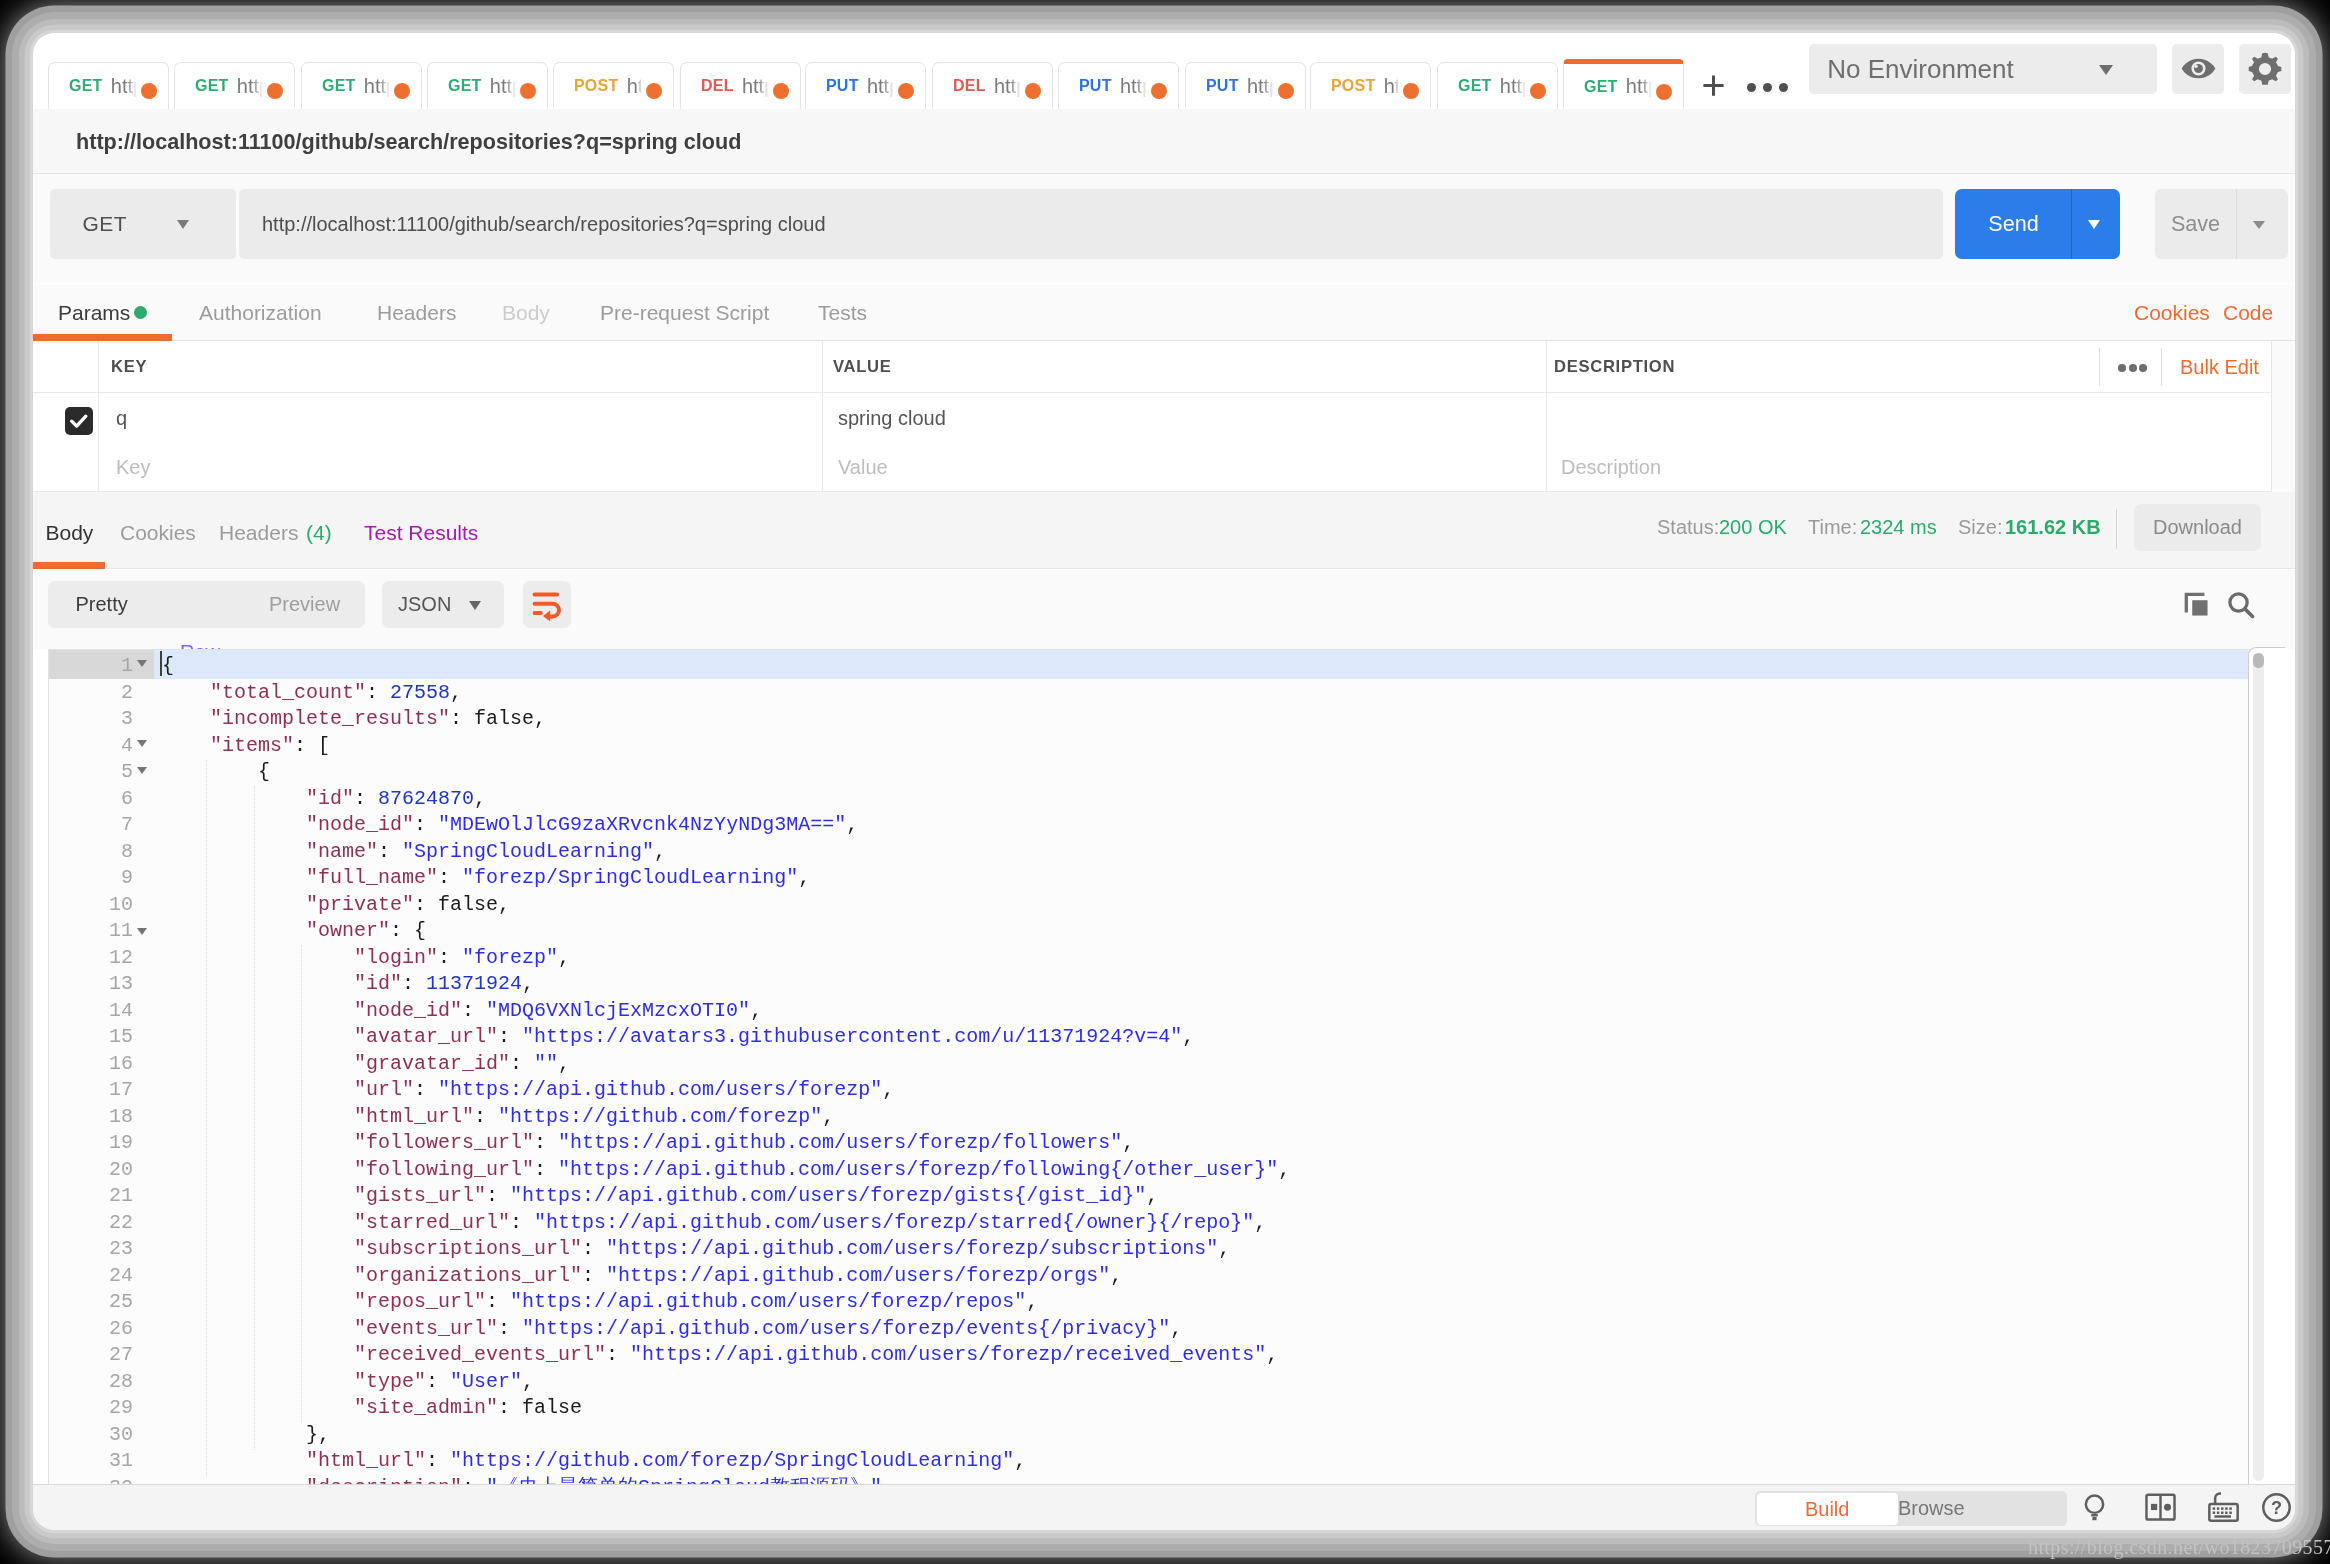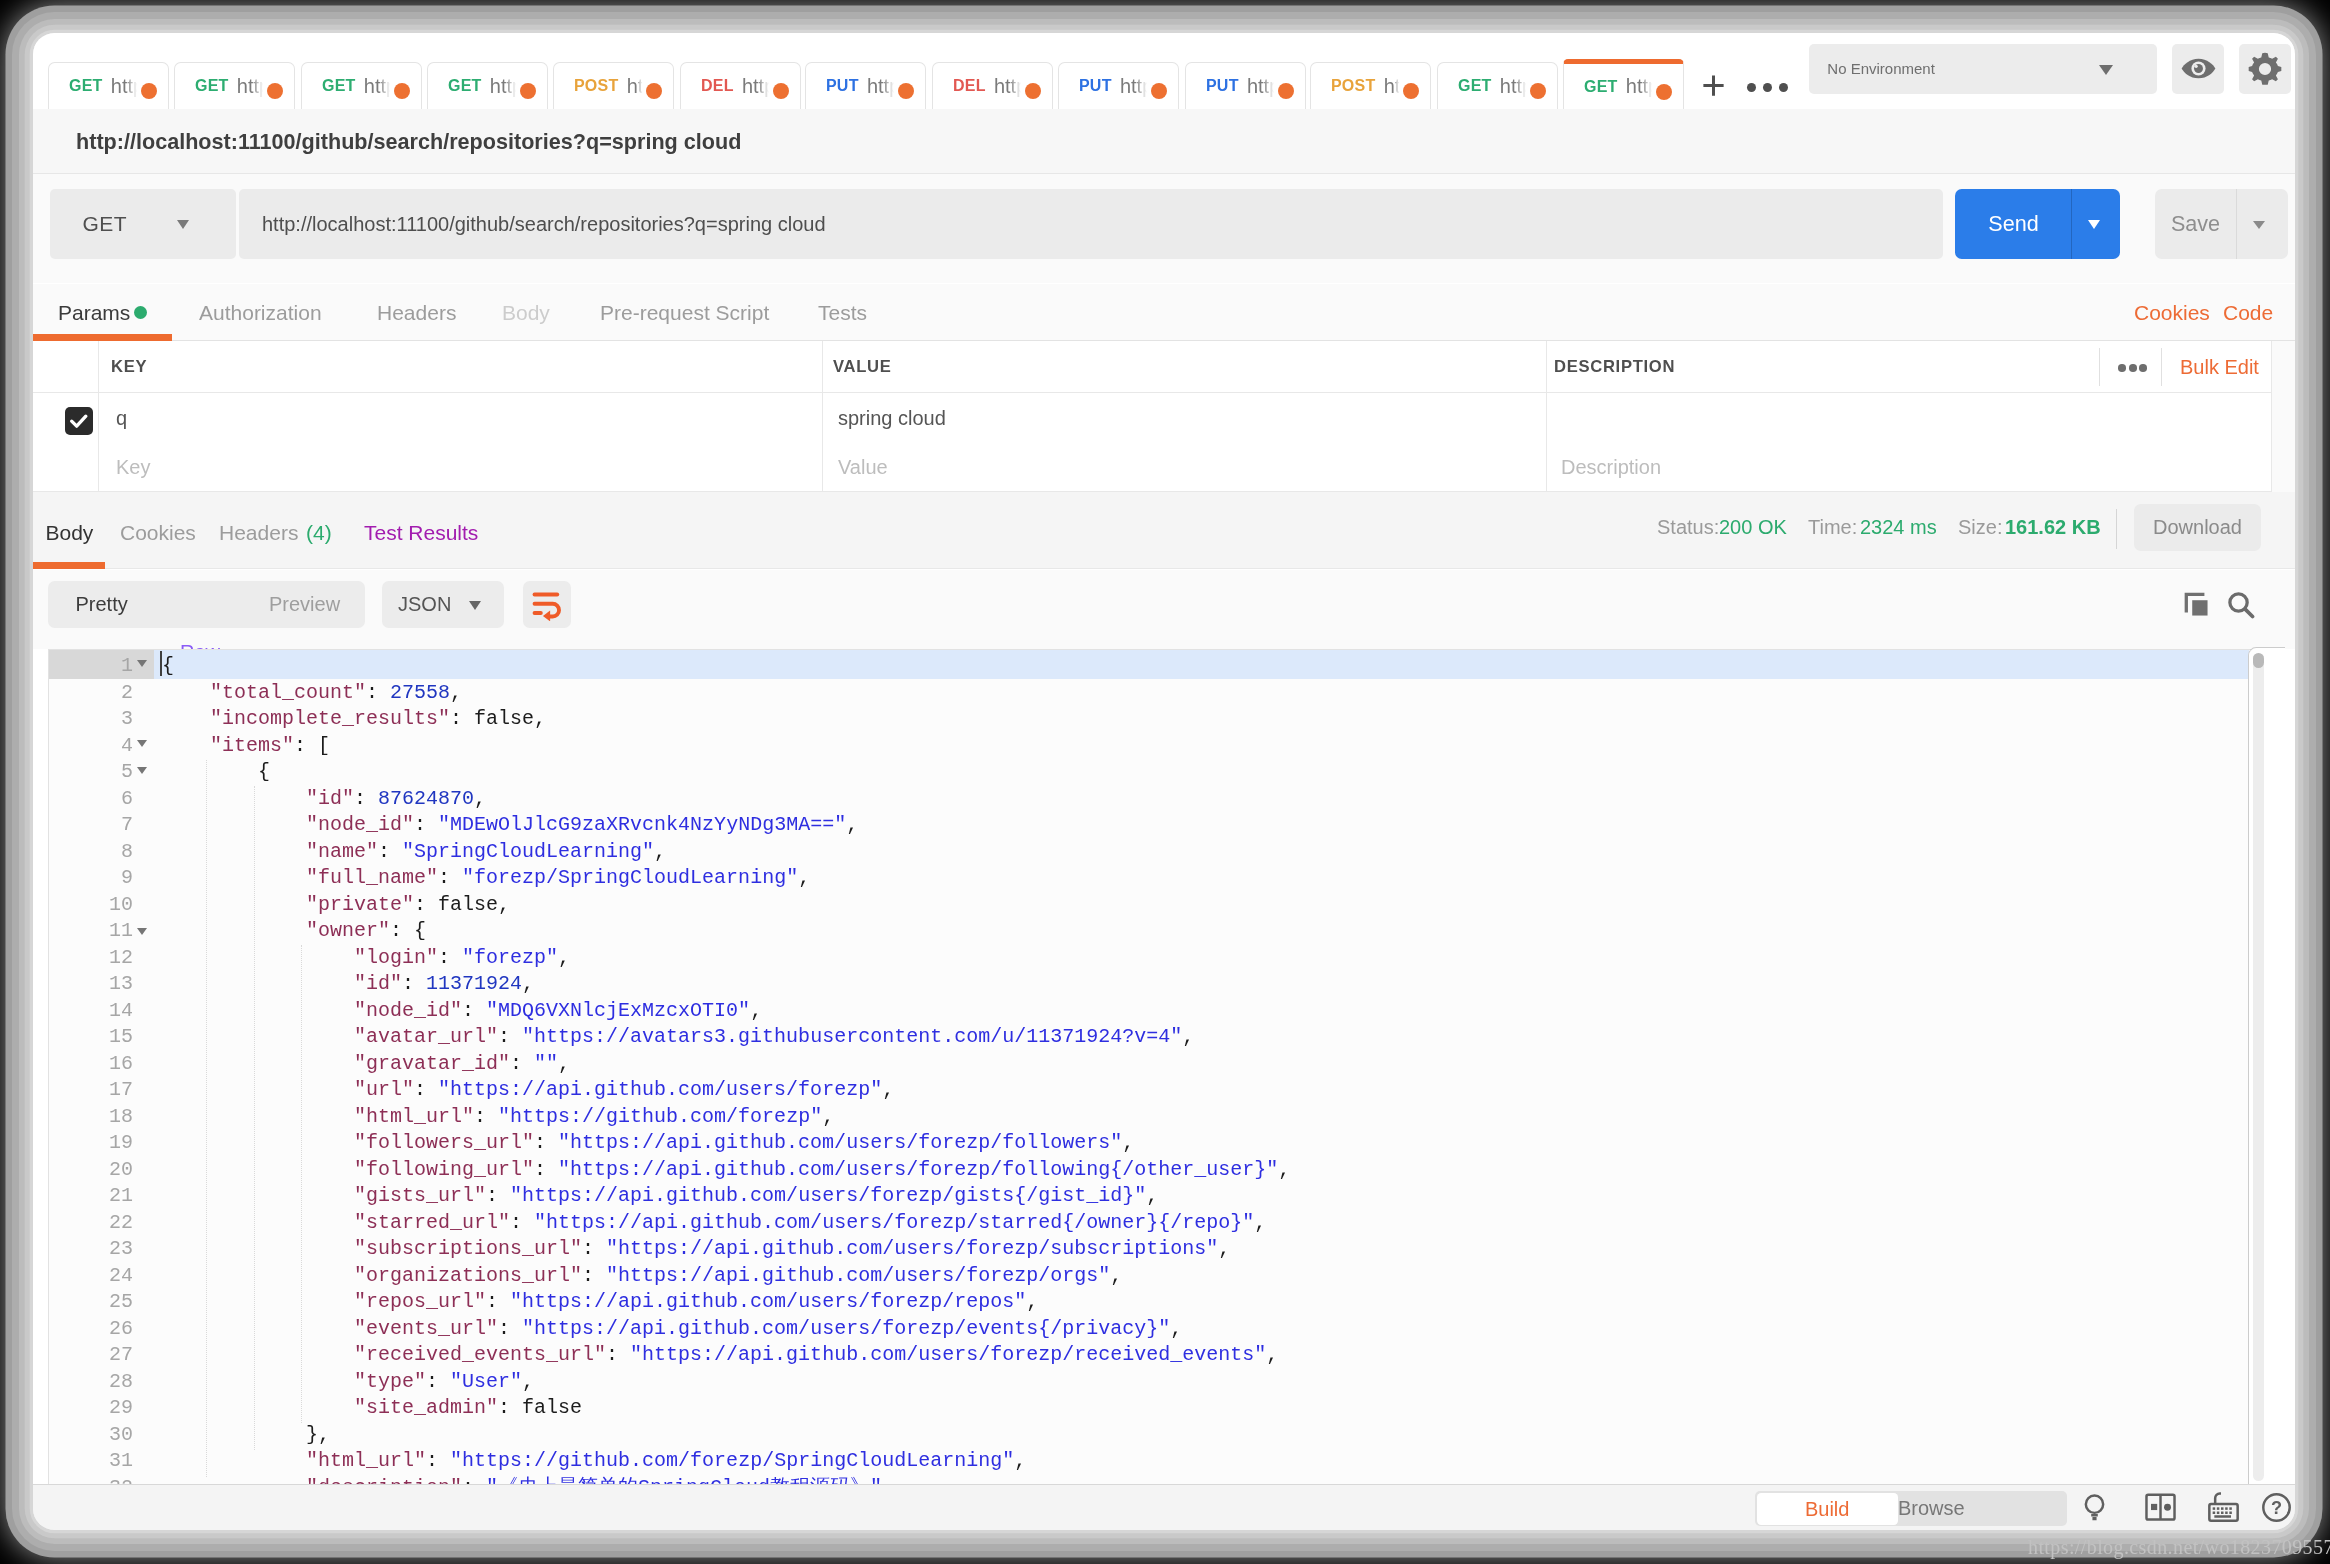--- a/index.html
+++ b/index.html
@@ -112,21 +112,21 @@
       <path d="M16 4 V28 M4 16 H28" stroke="#4f4f4f" stroke-width="3.6" fill="none"></path>
     </svg>
 
   <div class="abs" style="left:1714px;top:50px;width:47px;height:10px;">
     <div class="abs" style="left:0;top:0;width:9.2px;height:9.2px;border-radius:50%;background:#4f4f4f;"></div>
     <div class="abs" style="left:16px;top:0;width:9.2px;height:9.2px;border-radius:50%;background:#4f4f4f;"></div>
     <div class="abs" style="left:32px;top:0;width:9.2px;height:9.2px;border-radius:50%;background:#4f4f4f;"></div>
   </div>
 
   <div class="gbtn" style="left:1776px;width:348px;">
-    <div class="t" style="left:18.3px;top:0;line-height:50px;font-size:15px;color:#6f6f6f;">No Environment</div>
+    <div class="t" style="left:18.3px;top:0;line-height:50px;font-size:26px;color:#6f6f6f;">No Environment</div>
     <div class="caret" style="left:290px;top:21px;"></div>
   </div>
   <div class="gbtn" style="left:2139px;width:52px;">
     <svg class="abs" style="left:7.5px;top:11.7px;" width="37" height="27" viewBox="0 0 45 32">
       <path d="M22.5 4 C12 4 4.5 11 2 16 C4.5 21 12 28 22.5 28 C33 28 40.5 21 43 16 C40.5 11 33 4 22.5 4 Z" fill="#6e6e6e"></path>
       <circle cx="22.5" cy="16" r="8.6" fill="#ececec"></circle>
       <circle cx="22.5" cy="16" r="5.4" fill="#6e6e6e"></circle>
       <circle cx="19.6" cy="13.4" r="2" fill="#ececec"></circle>
     </svg>
   </div>

